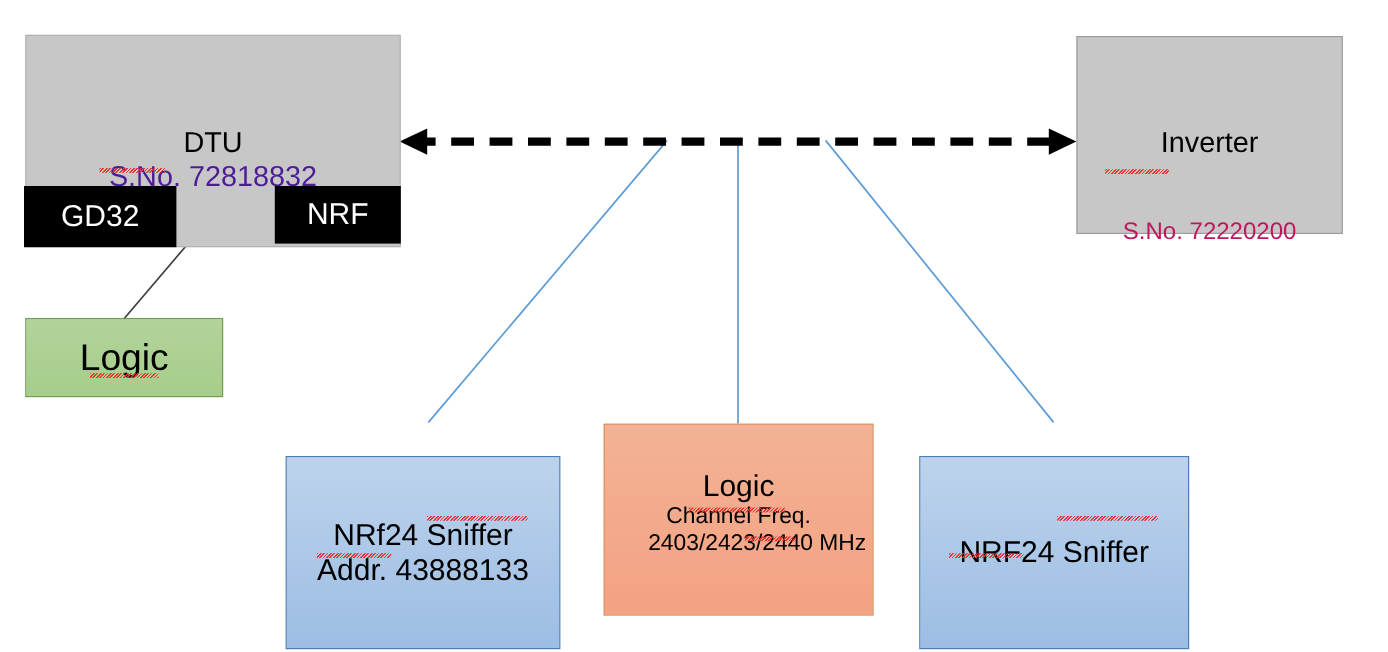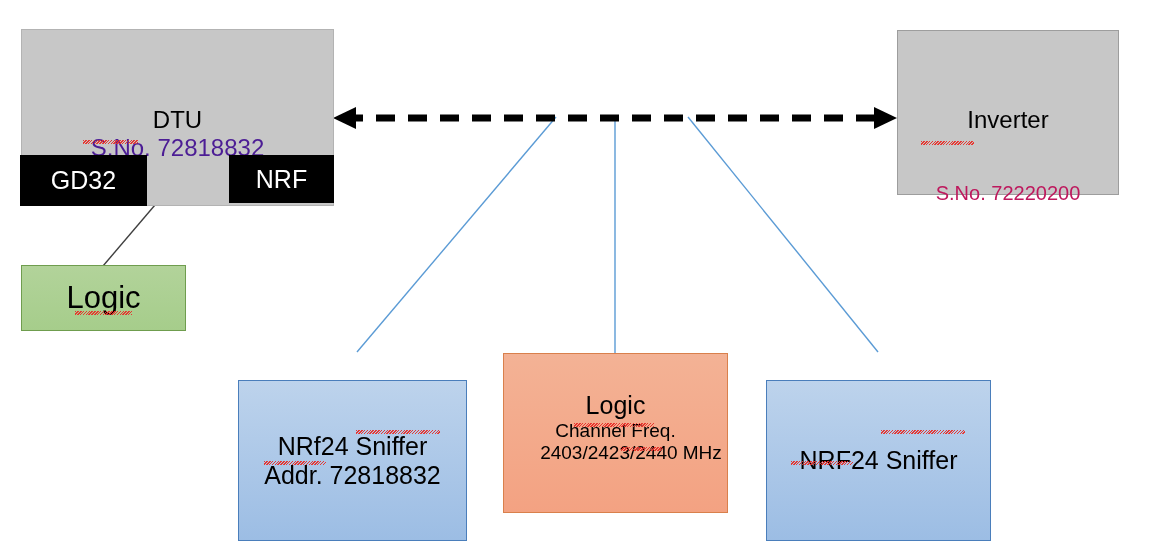--- a/index.html
+++ b/index.html
@@ -161,21 +161,21 @@
   <div class="squiggle" style="left:75px; top:311px; width:57px;"></div>
 
   <div class="node" id="inverter-node">
     <div class="t1">Inverter</div>
     <div class="t2">S.No. 72220200</div>
   </div>
   <div class="squiggle" style="left:921px; top:141px; width:53px;"></div>
 
   <div class="node sniffer" id="sniffer-left">
     <div class="t1">NRf24 Sniffer</div>
-    <div class="t2">Addr. 72818832</div>
+    <div class="t2">Addr. 43888133</div>
   </div>
   <div class="squiggle" style="left:356px; top:430px; width:84px;"></div>
   <div class="squiggle" style="left:264px; top:461px; width:62px;"></div>
 
   <div class="node" id="hackrf-node">
     <div class="t1">Logic</div>
     <div class="t2">Channel Freq.</div>
     <div class="t3">2403/2423/2440 MHz</div>
   </div>
   <div class="squiggle" style="left:574px; top:423px; width:80px;"></div>

